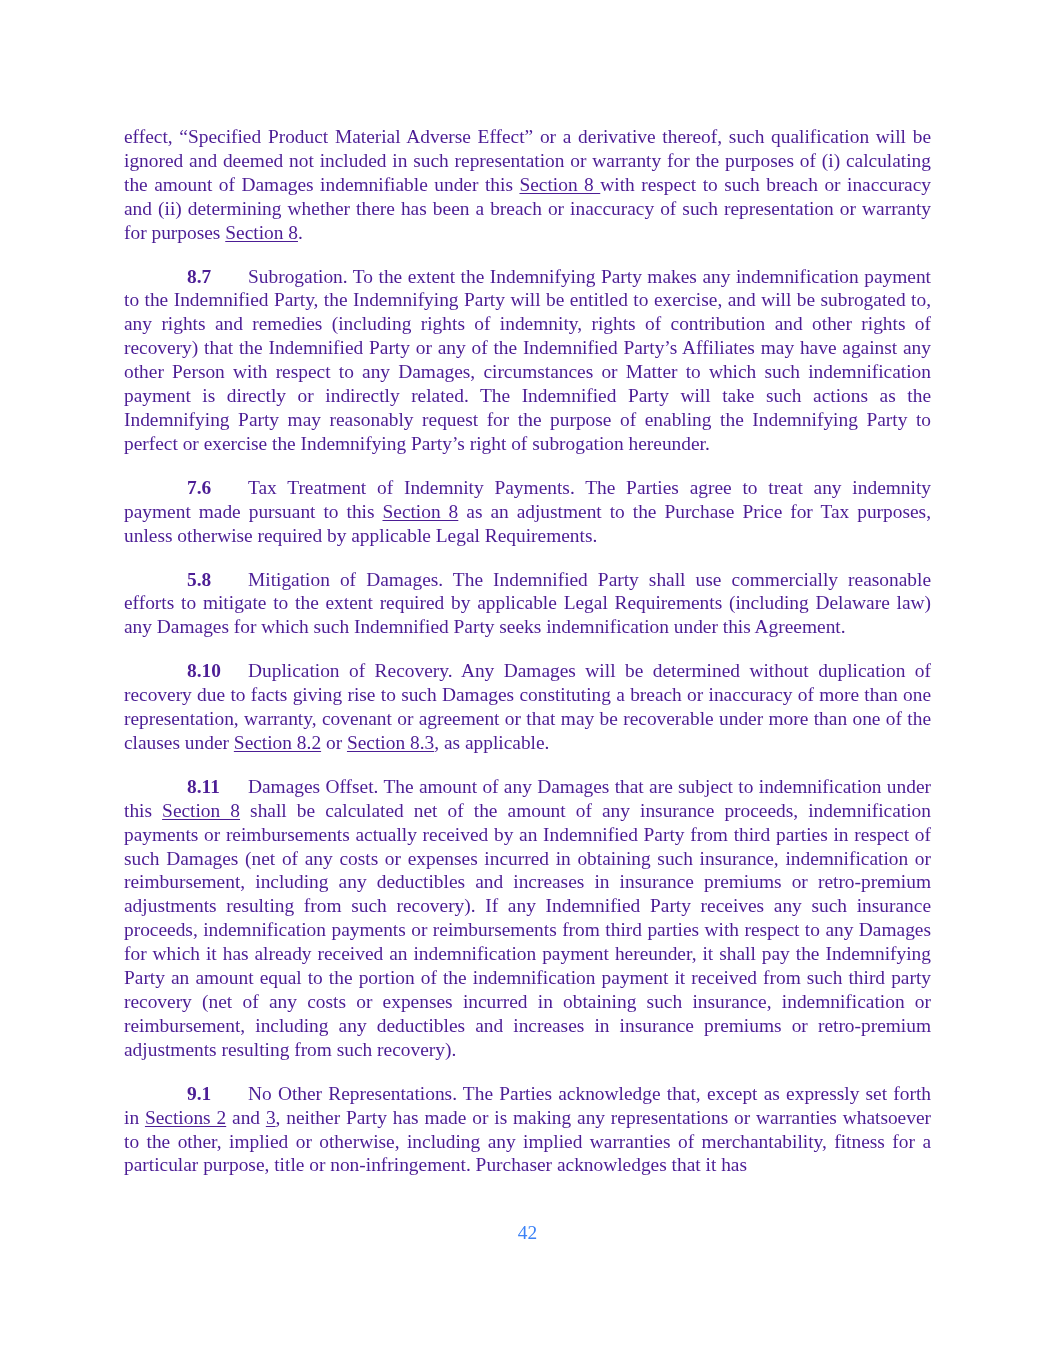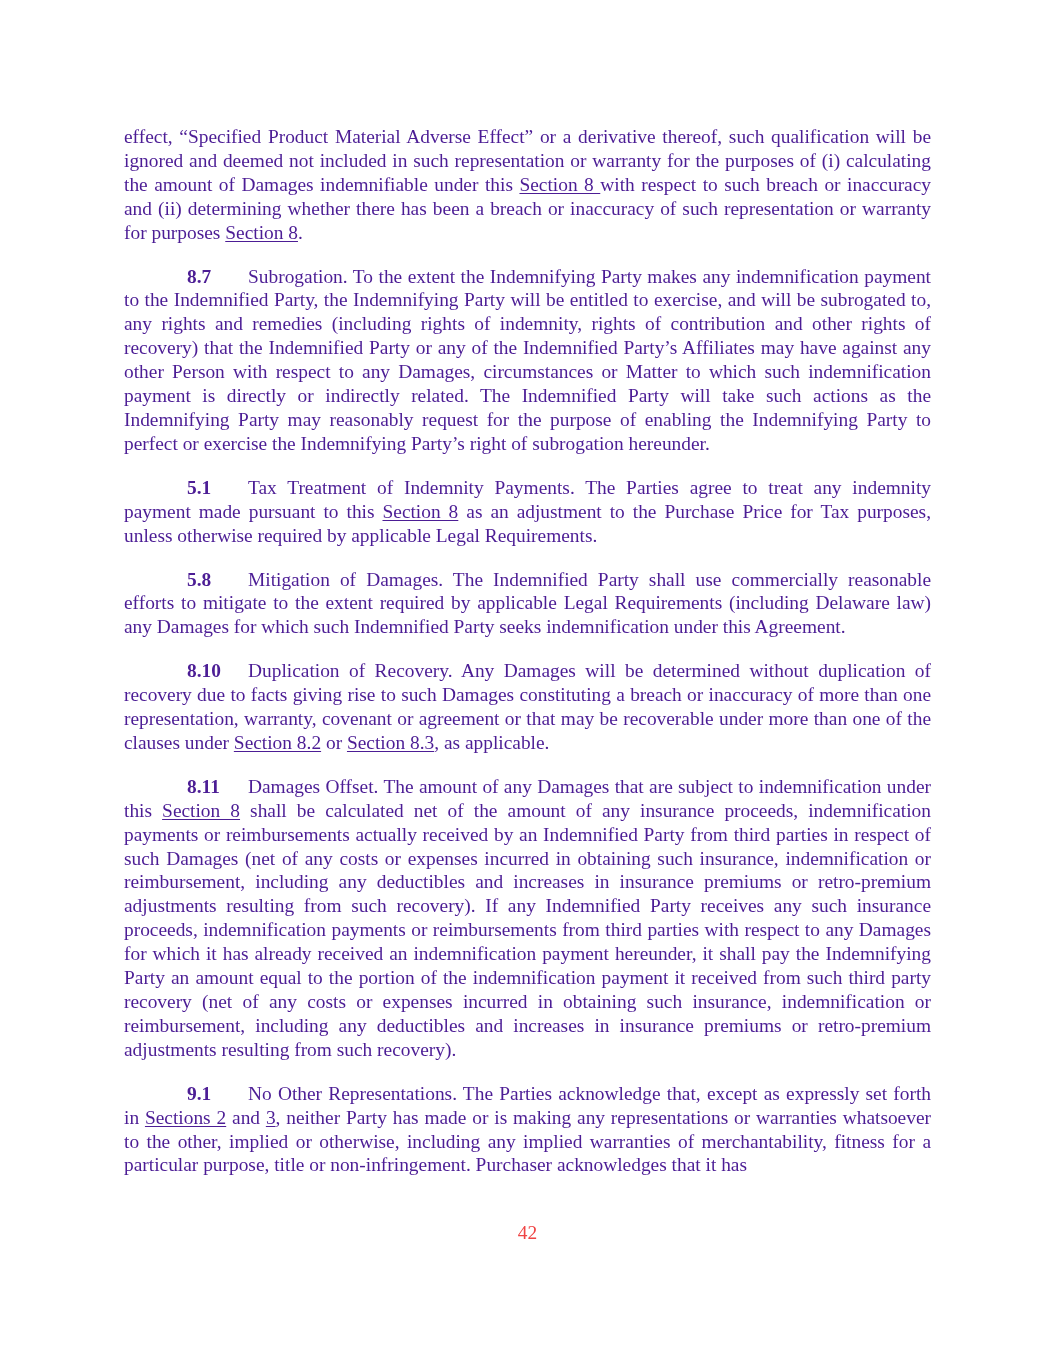--- a/index.html
+++ b/index.html
@@ -14,33 +14,33 @@
   .num { font-weight: bold; display: inline-block; width: 61px; }
   .indent { display: inline-block; width: 63px; }
   .title { font-weight: normal; }
   .u { text-decoration: underline; text-underline-offset: 2px; }
   .heading { font-weight: bold; margin: 0 0 20px 0; }
   .heading .hnum { display: inline-block; width: 63px; }
   .sc-big { font-size: 19.4px; }
   .sc-small { font-size: 15px; }
   .pagenum {
     position: absolute; left: 0; right: 0; top: 1222px; text-align: center;
-    font-family: "Liberation Serif", "DejaVu Serif", serif; font-size: 19.4px; color: #ef4444;
+    font-family: "Liberation Serif", "DejaVu Serif", serif; font-size: 19.4px; color: #3b82f6;
   }
 </style>
 </head>
 <body>
 
 <div class="page">
 
   <p class="para first"><span>effect, “Specified Product Material Adverse Effect” or a derivative thereof, such qualification will be ignored and deemed not included in such representation or warranty for the purposes of (i) calculating the amount of Damages indemnifiable under this </span><span class="u">Section 8 </span><span>with respect to such breach or inaccuracy and (ii) determining whether there has been a breach or inaccuracy of such representation or warranty for purposes </span><span class="u">Section 8</span><span>.</span></p>
 
   <p class="para"><span class="indent"></span><span class="num">8.7</span><span class="title">Subrogation</span><span>.  To the extent the Indemnifying Party makes any indemnification payment to the Indemnified Party, the Indemnifying Party will be entitled to exercise, and will be subrogated to, any rights and remedies (including rights of indemnity, rights of contribution and other rights of recovery) that the Indemnified Party or any of the Indemnified Party’s Affiliates may have against any other Person with respect to any Damages, circumstances or Matter to which such indemnification payment is directly or indirectly related.  The Indemnified Party will take such actions as the Indemnifying Party may reasonably request for the purpose of enabling the Indemnifying Party to perfect or exercise the Indemnifying Party’s right of subrogation hereunder.</span></p>
 
-  <p class="para"><span class="indent"></span><span class="num">5.1</span><span class="title">Tax Treatment of Indemnity Payments</span><span>.  The Parties agree to treat any indemnity payment made pursuant to this </span><span class="u">Section 8</span><span> as an adjustment to the Purchase Price for Tax purposes, unless otherwise required by applicable Legal Requirements.</span></p>
+  <p class="para"><span class="indent"></span><span class="num">7.6</span><span class="title">Tax Treatment of Indemnity Payments</span><span>.  The Parties agree to treat any indemnity payment made pursuant to this </span><span class="u">Section 8</span><span> as an adjustment to the Purchase Price for Tax purposes, unless otherwise required by applicable Legal Requirements.</span></p>
 
   <p class="para"><span class="indent"></span><span class="num">5.8</span><span class="title">Mitigation of Damages</span><span>.  The Indemnified Party shall use commercially reasonable efforts to mitigate to the extent required by applicable Legal Requirements (including Delaware law) any Damages for which such Indemnified Party seeks indemnification under this Agreement.</span></p>
 
   <p class="para"><span class="indent"></span><span class="num">8.10</span><span class="title">Duplication of Recovery</span><span>.  Any Damages will be determined without duplication of recovery due to facts giving rise to such Damages constituting a breach or inaccuracy of more than one representation, warranty, covenant or agreement or that may be recoverable under more than one of the clauses under </span><span class="u">Section 8.2</span><span> or </span><span class="u">Section 8.3</span><span>, as applicable.</span></p>
 
   <p class="para"><span class="indent"></span><span class="num">8.11</span><span class="title">Damages Offset</span><span>.  The amount of any Damages that are subject to indemnification under this </span><span class="u">Section 8</span><span> shall be calculated net of the amount of any insurance proceeds, indemnification payments or reimbursements actually received by an Indemnified Party from third parties in respect of such Damages (net of any costs or expenses incurred in obtaining such insurance, indemnification or reimbursement, including any deductibles and increases in insurance premiums or retro-premium adjustments resulting from such recovery).  If any Indemnified Party receives any such insurance proceeds, indemnification payments or reimbursements from third parties with respect to any Damages for which it has already received an indemnification payment hereunder, it shall pay the Indemnifying Party an amount equal to the portion of the indemnification payment it received from such third party recovery (net of any costs or expenses incurred in obtaining such insurance, indemnification or reimbursement, including any deductibles and increases in insurance premiums or retro-premium adjustments resulting from such recovery).</span></p>
 
 
   <p class="para"><span class="indent"></span><span class="num">9.1</span><span class="title">No Other Representations</span><span>.  The Parties acknowledge that, except as expressly set forth in </span><span class="u">Sections 2</span><span> and </span><span class="u">3</span><span>, neither Party has made or is making any representations or warranties whatsoever to the other, implied or otherwise, including any implied warranties of merchantability, fitness for a particular purpose, title or non-infringement.  Purchaser acknowledges that it has</span></p>
 

